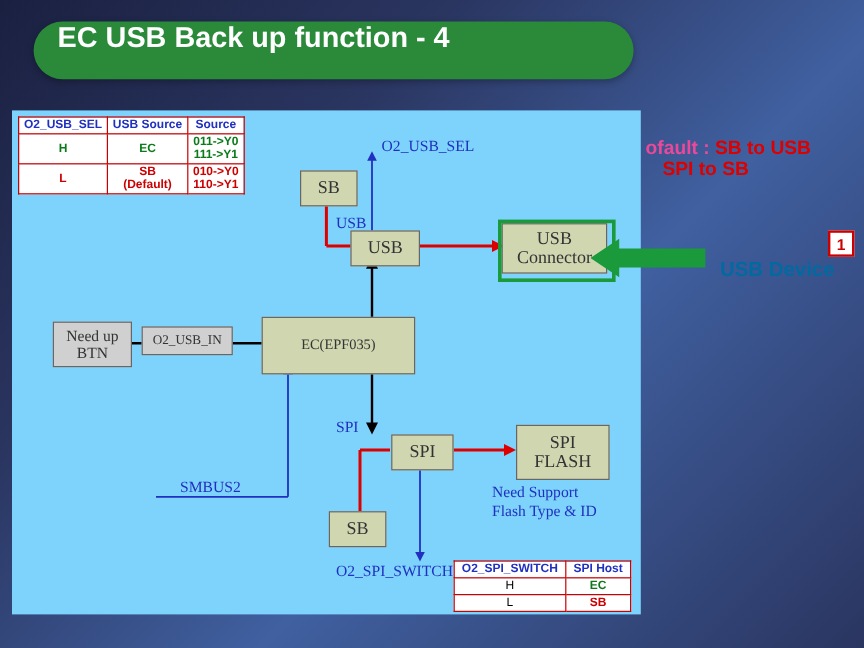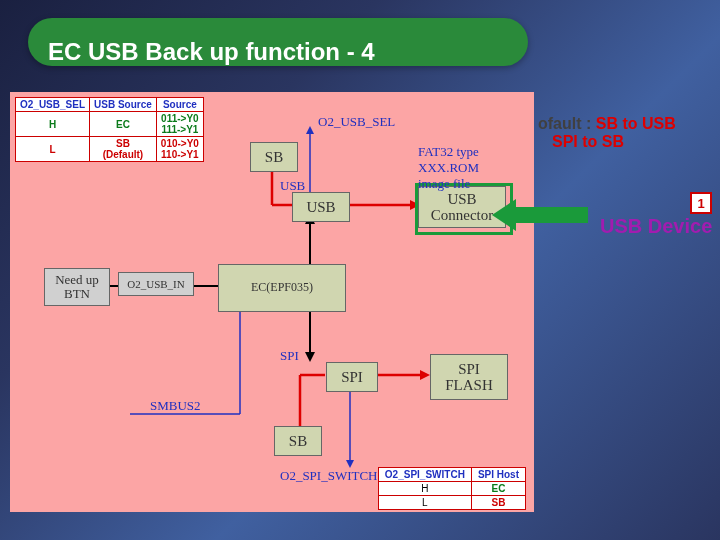--- a/index.html
+++ b/index.html
@@ -14,36 +14,36 @@
   }
   .title-bar {
     position: absolute;
     top: 18px;
     left: 28px;
     width: 480px;
     height: 48px;
     background: #2a8a3a;
     border-radius: 24px;
     display: flex;
-    align-items: flex-end;
+    align-items: flex-start;
     padding-left: 20px;
     box-shadow: 0 2px 6px rgba(0,0,0,0.3);
   }
   .title-bar span {
     color: #fff;
     font-size: 24px;
     font-weight: bold;
   }
   .diagram {
     position: absolute;
     top: 92px;
     left: 10px;
     width: 524px;
     height: 420px;
-    background: #fca5a5;
+    background: #7dd3fc;
   }
   .box {
     position: absolute;
     border: 1px solid #666;
     background: #d0d6b0;
     display: flex;
     align-items: center;
     justify-content: center;
     text-align: center;
     font-family: Georgia, serif;
@@ -100,22 +100,22 @@
     position: absolute;
     top: 115px;
     left: 538px;
     font-size: 16px;
     font-weight: bold;
   }
   .side-text2 {
     position: absolute;
     top: 215px;
     left: 600px;
-    color: #a21caf;
-    font-size: 20px;
+    color: #0369a1;
+    font-size: 17px;
     font-weight: bold;
   }
   .num-badge {
     position: absolute;
     top: 192px;
     left: 690px;
     width: 18px;
     height: 18px;
     border: 2px solid #c00;
     background: #fff;
@@ -205,25 +205,24 @@
   <div class="box grey" style="top:180px;left:108px;width:74px;height:22px;font-size:11px">O2_USB_IN</div>
   <div class="box" style="top:172px;left:208px;width:126px;height:46px;font-size:12px">EC(EPF035)</div>
 
   <div class="box" style="top:334px;left:264px;width:46px;height:28px">SB</div>
   <div class="box" style="top:270px;left:316px;width:50px;height:28px">SPI</div>
   <div class="box" style="top:262px;left:420px;width:76px;height:44px;white-space:pre">SPI
 FLASH</div>
 
   <div class="label" style="top:22px;left:308px">O2_USB_SEL</div>
   <div class="label" style="top:86px;left:270px">USB</div>
-  <div class="label" style="top:52px;left:408px;white-space:pre">FAT32 type
-XXX.ROM
-image file</div>
   <div class="label" style="top:306px;left:140px">SMBUS2</div>
   <div class="label" style="top:256px;left:270px">SPI</div>
+  <div class="label" style="top:310px;left:400px;white-space:pre">Need Support
+Flash Type &amp; ID</div>
   <div class="label" style="top:376px;left:270px">O2_SPI_SWITCH</div>
 
   <table class="table-spi">
     <tbody>
         <tr>
       <th>O2_SPI_SWITCH</th>
       <th>SPI Host</th>
     </tr>
     <tr class="row-H">
           <td>H</td>
@@ -231,21 +230,21 @@
         </tr>
     <tr class="row-L">
           <td>L</td>
           <td>SB</td>
         </tr>
   </tbody>
     </table>
 </div>
 
 <div class="side-text1">
-  <span style="color:#404040">ofault : </span><span style="color:#d00">SB to USB</span><br>
+  <span style="color:#ec4899">ofault : </span><span style="color:#d00">SB to USB</span><br>
   <span style="color:#d00;margin-left:14px">SPI to SB</span>
 </div>
 
 <svg style="position:absolute;top:197px;left:492px" width="96" height="36">
   <polygon points="0,18 24,2 24,10 96,10 96,26 24,26 24,34" fill="#1a9a3a"></polygon>
 </svg>
 
 <div class="side-text2">USB Device</div>
 <div class="num-badge">1</div>
 

